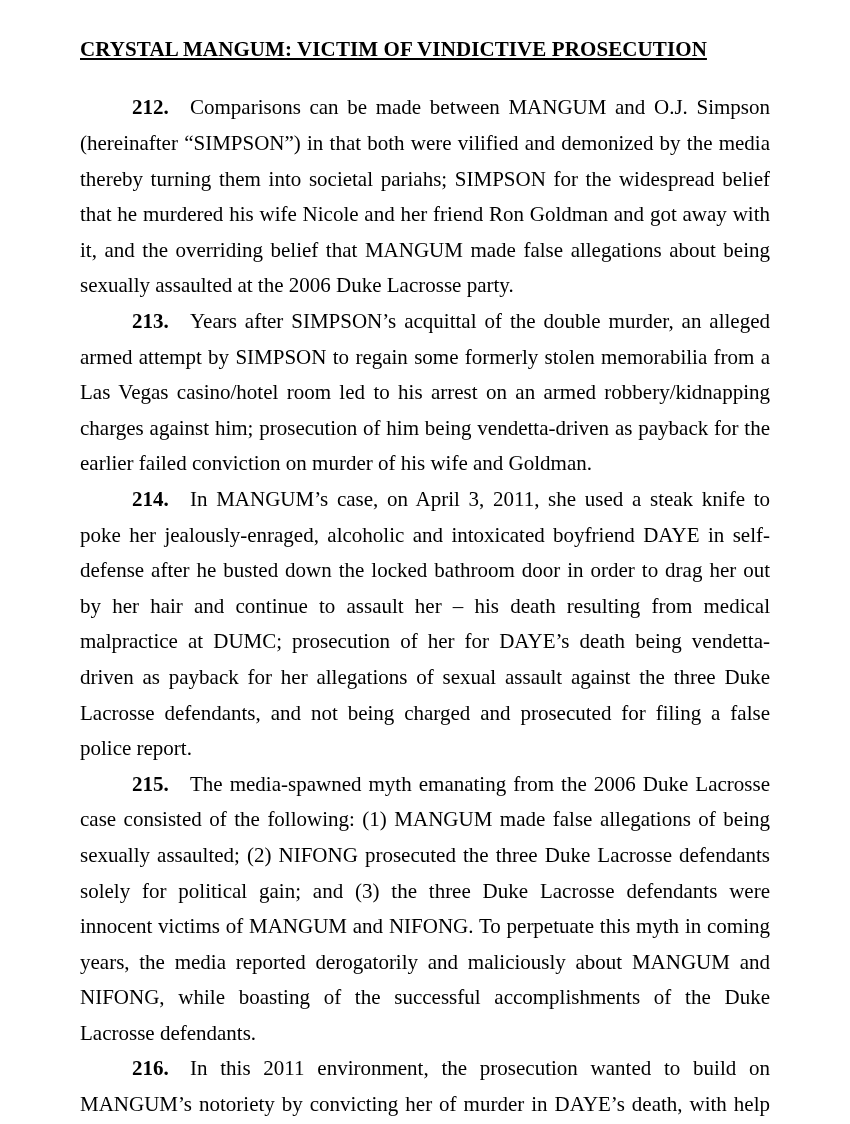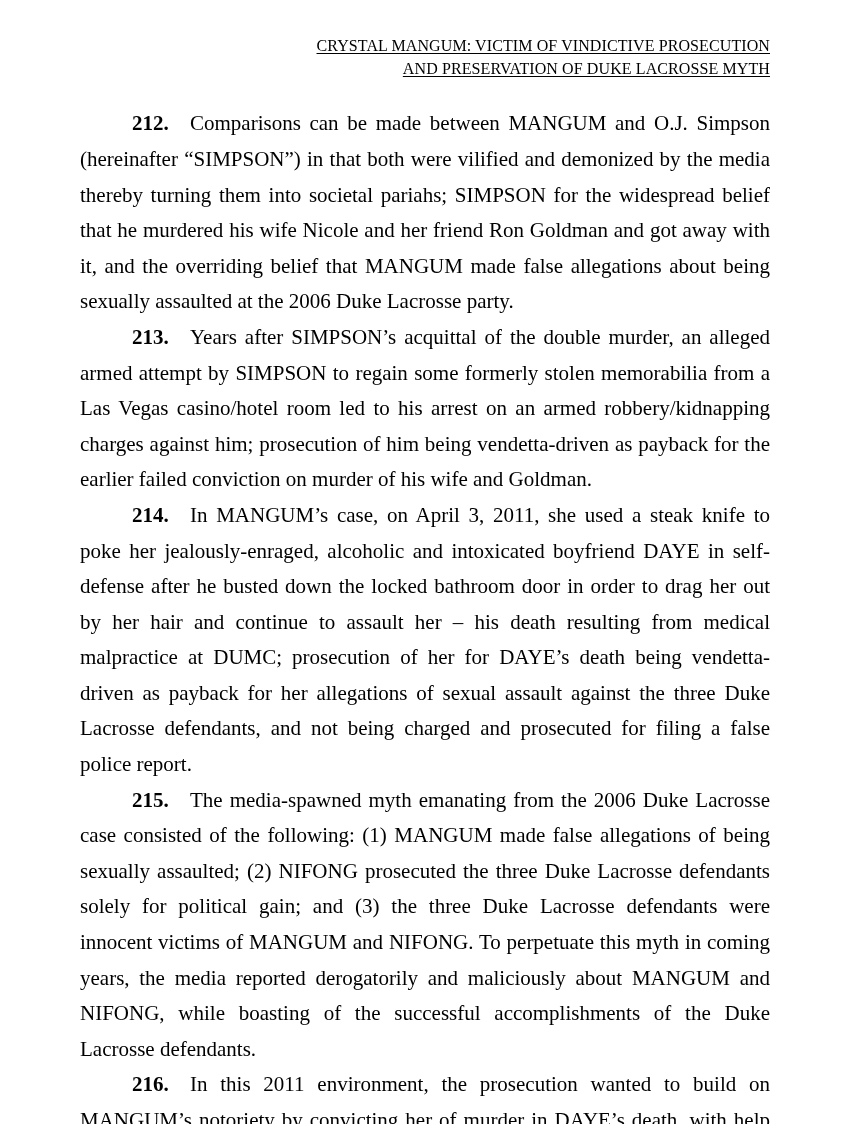--- a/index.html
+++ b/index.html
@@ -14,23 +14,23 @@
     color: #000000;
   }
   .page {
     position: relative;
     width: 850px;
     min-height: 1124px;
     box-sizing: border-box;
     padding: 28px 80px 10px 80px;
   }
   .doc-heading {
-    text-align: right;
-    font-weight: normal;
-    font-size: 16px;
+    text-align: left;
+    font-weight: bold;
+    font-size: 21px;
     line-height: 1.45;
     letter-spacing: 0.1px;
     margin: 6px 0 26px 0;
   }
   .doc-heading .hline {
     display: block;
     text-decoration: underline;
     text-underline-offset: 2px;
   }
   .para {
@@ -58,21 +58,20 @@
     margin-top: 6px;
   }
 </style>
 </head>
 <body>
 
 <div class="page">
 
   <div class="doc-heading">
     <span class="hline">CRYSTAL MANGUM: VICTIM OF VINDICTIVE PROSECUTION</span>
-    <span class="hline">AND PRESERVATION OF DUKE LACROSSE MYTH</span>
   </div>
 
   <p class="para">
     <span class="num">212.</span><span class="para-body">Comparisons can be made between MANGUM and O.J. Simpson (hereinafter “SIMPSON”) in that both were vilified and demonized by the media thereby turning them into societal pariahs; SIMPSON for the widespread belief that he murdered his wife Nicole and her friend Ron Goldman and got away with it, and the overriding belief that MANGUM made false allegations about being sexually assaulted at the 2006 Duke Lacrosse party.</span>
   </p>
 
   <p class="para">
     <span class="num">213.</span><span class="para-body">Years after SIMPSON’s acquittal of the double murder, an alleged armed attempt by SIMPSON to regain some formerly stolen memorabilia from a Las Vegas casino/hotel room led to his arrest on an armed robbery/kidnapping charges against him; prosecution of him being vendetta-driven as payback for the earlier failed conviction on murder of his wife and Goldman.</span>
   </p>
 

